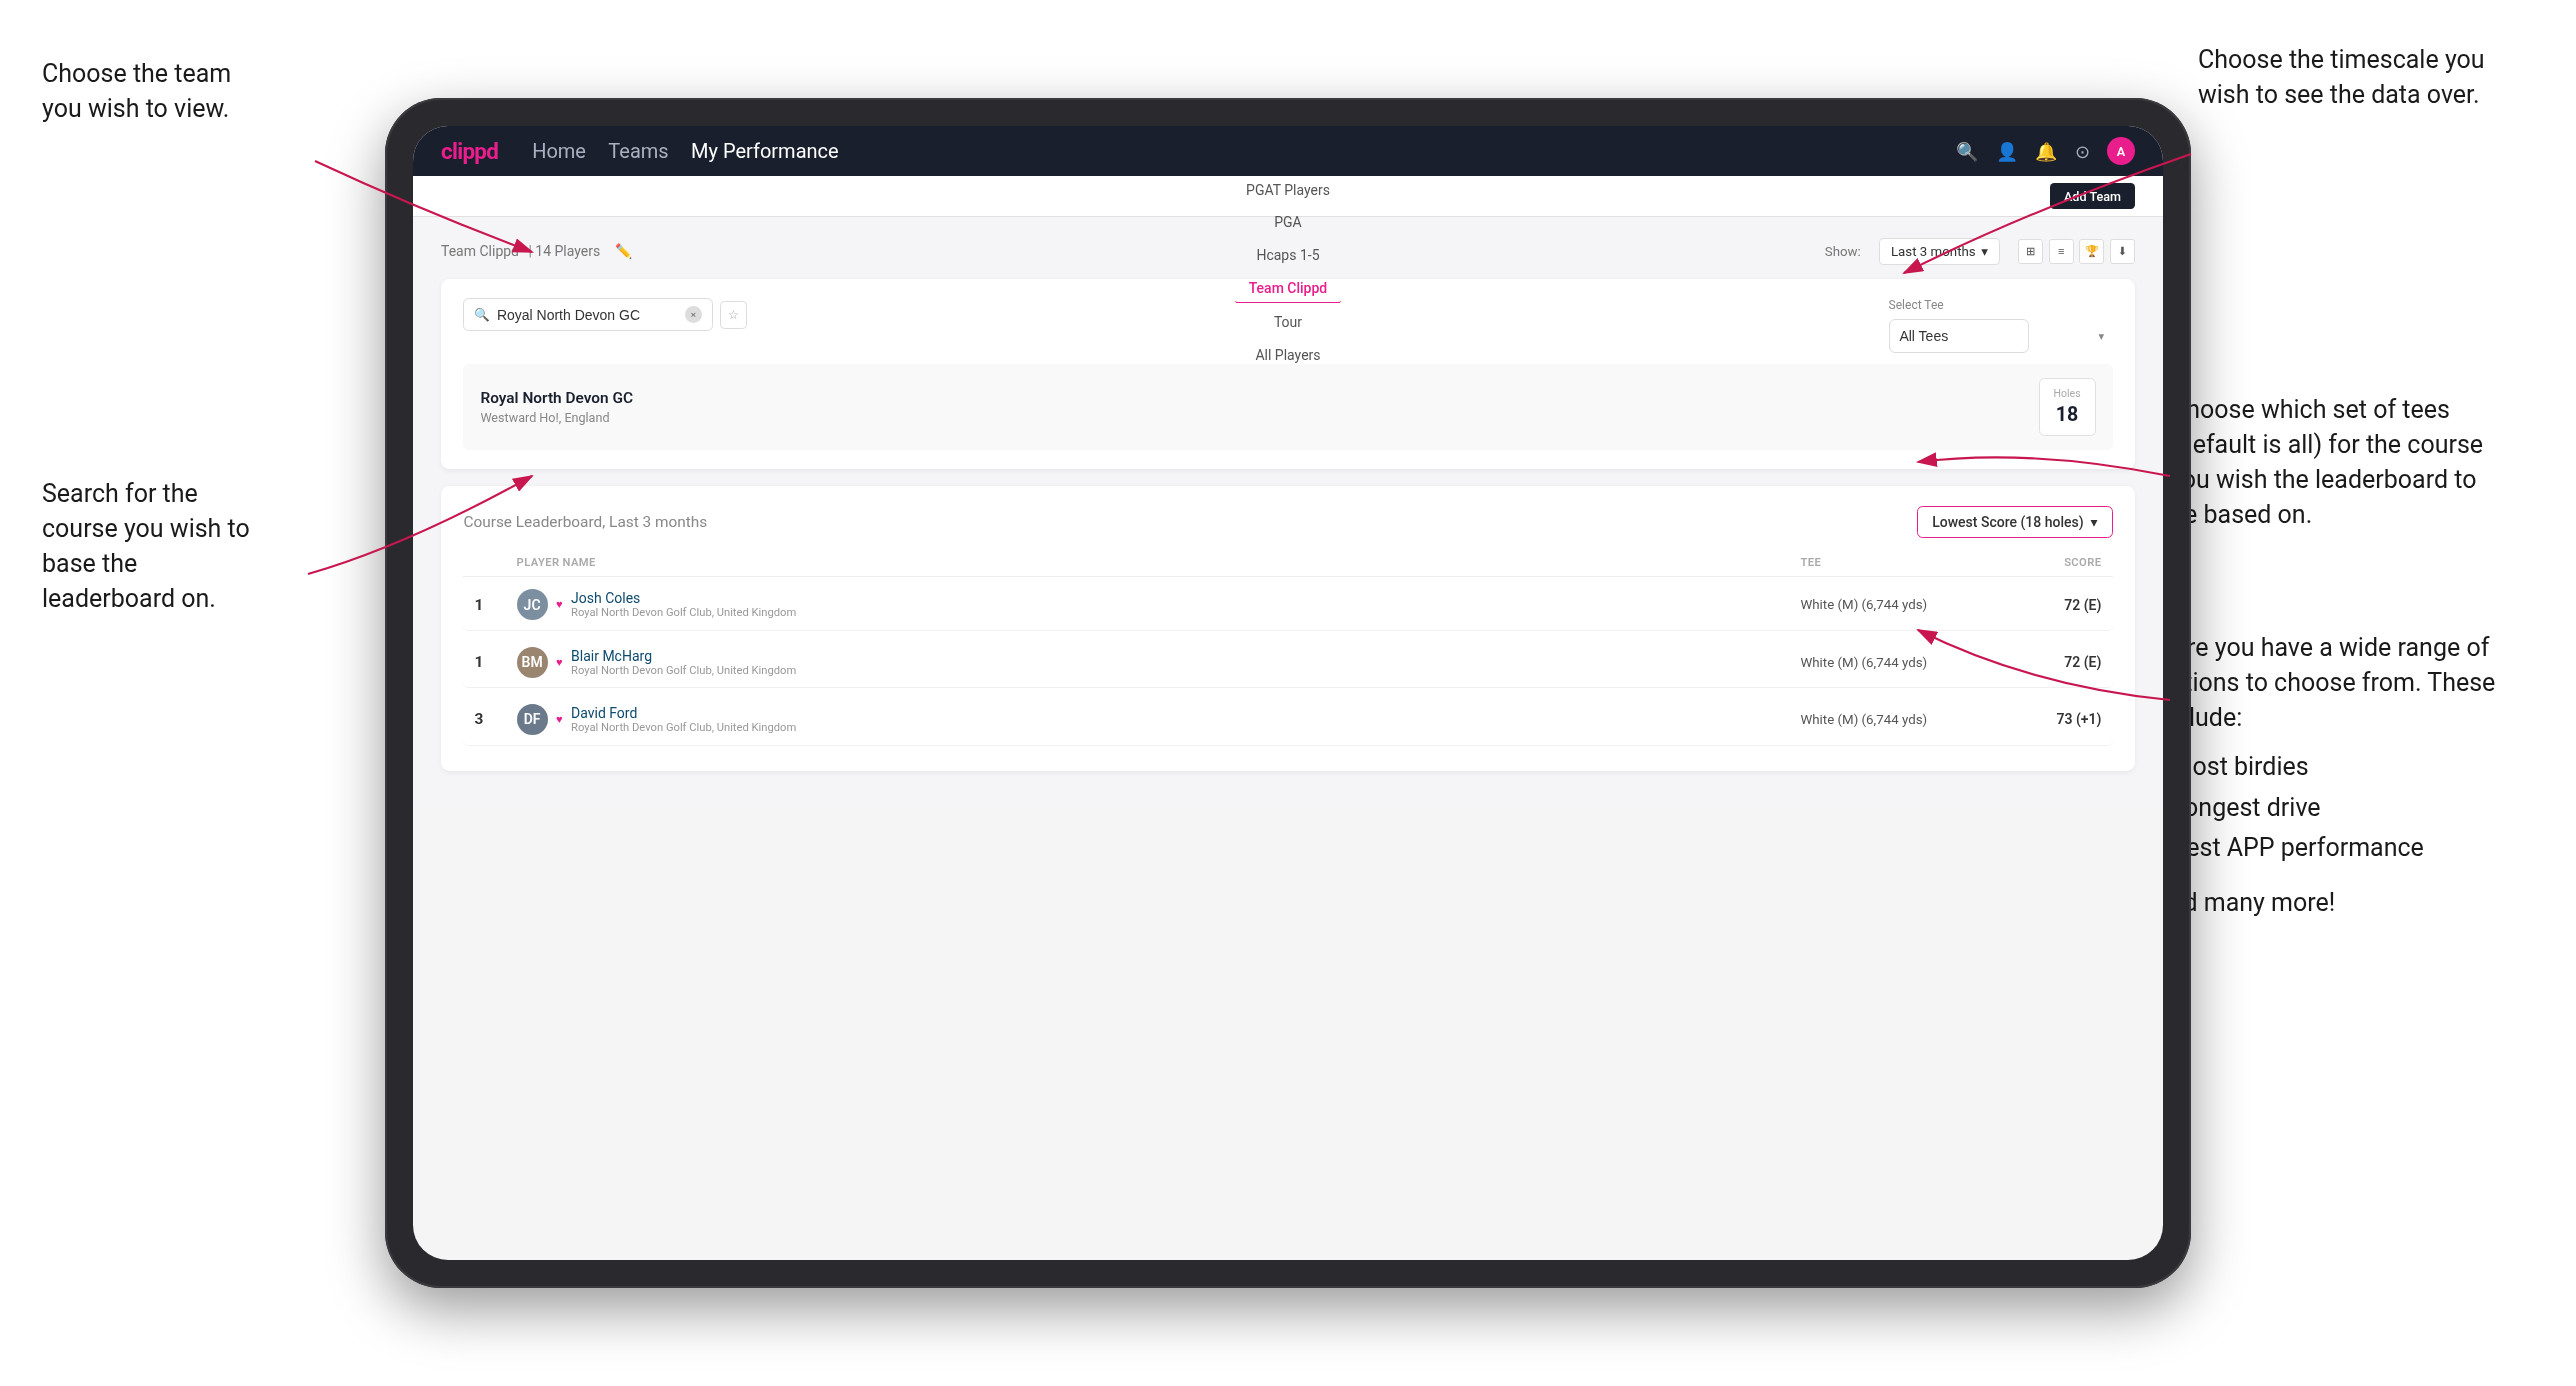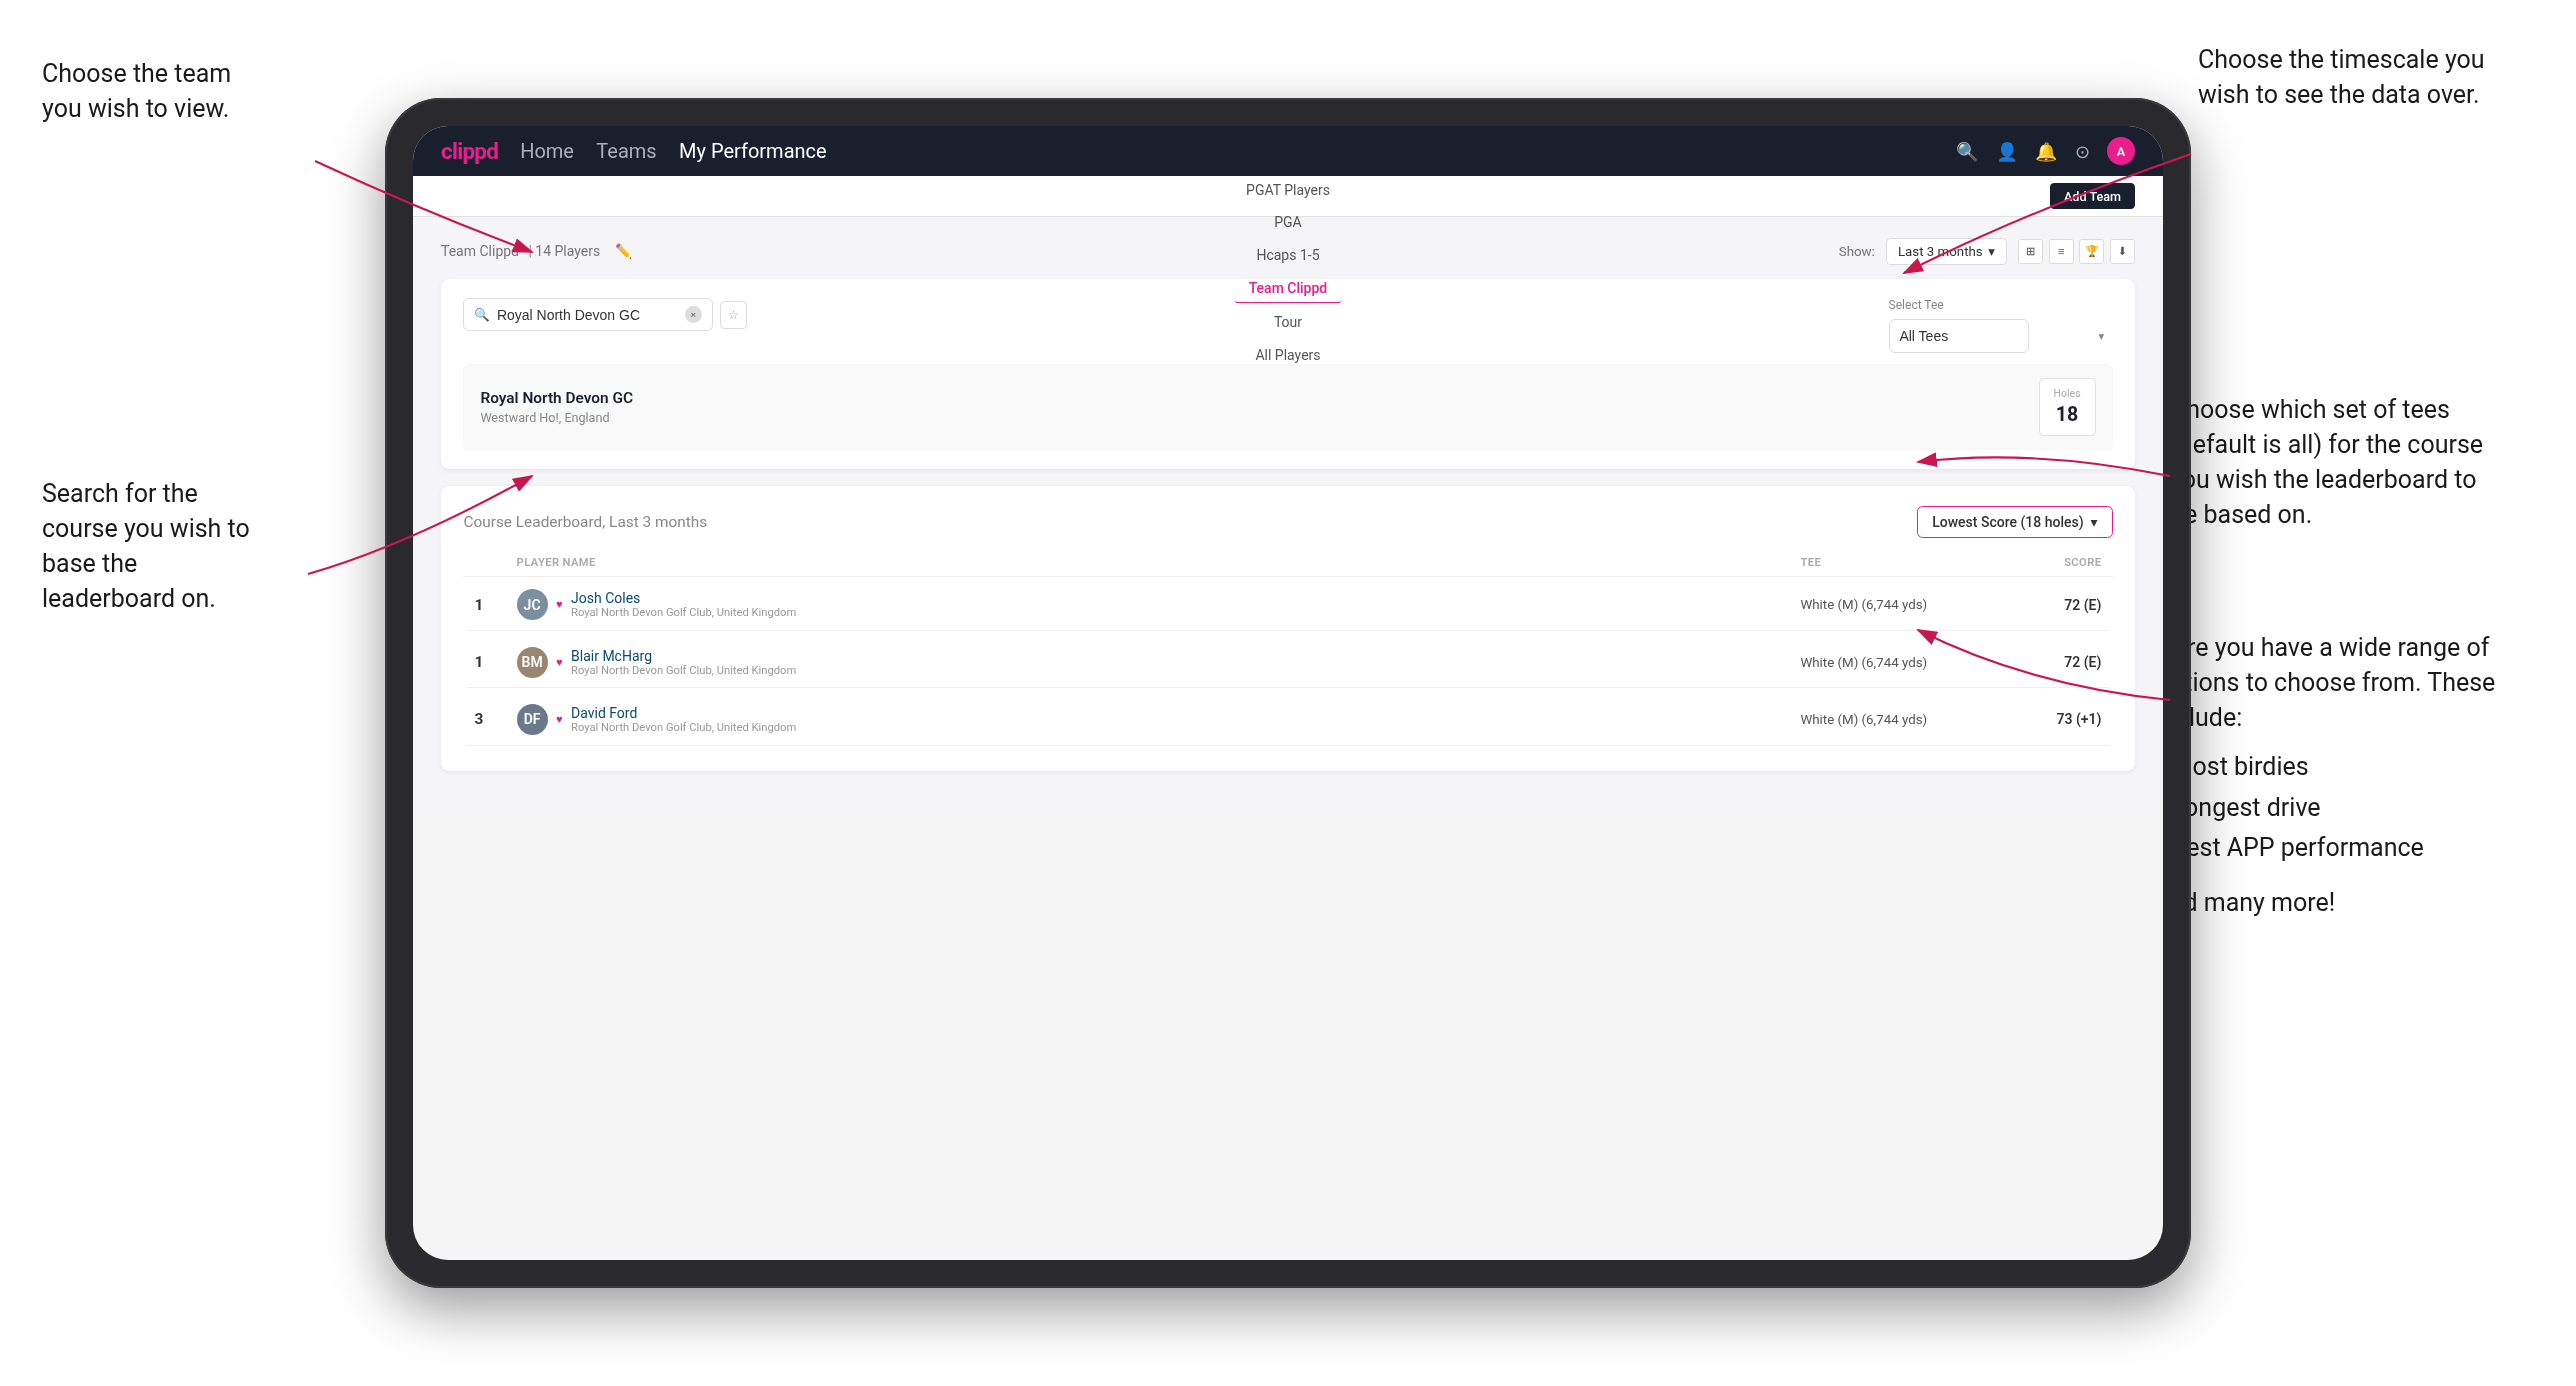--- a/index.html
+++ b/index.html
@@ -85,21 +85,21 @@
       overflow: hidden;
     }
 
     
     .nav-bar {
       background: #1a1f2e;
       height: 50px;
       display: flex;
       align-items: center;
       padding: 0 28px;
-      gap: 15px;
+      gap: 27px;
     }
 
     .nav-logo {
       color: #e91e8c;
       font-size: 22.4px;
       font-weight: 700;
       letter-spacing: -0.7px;
     }
 
     .nav-links {
@@ -216,21 +216,21 @@
     .edit-icon {
       color: #888;
       margin-left: 8.4px;
       font-size: 14px;
       cursor: pointer;
     }
 
     .show-controls {
       display: flex;
       align-items: center;
-      gap: 11px;
+      gap: 18px;
     }
 
     .show-label {
       color: #777;
       font-size: 13.3px;
     }
 
     .show-dropdown {
       background: white;
       border: 0.7px solid #ddd;

